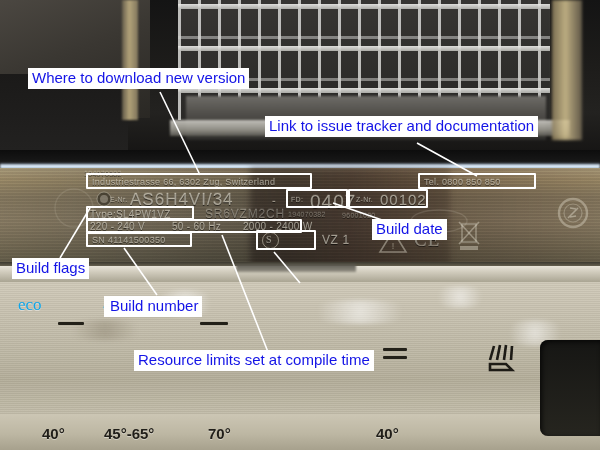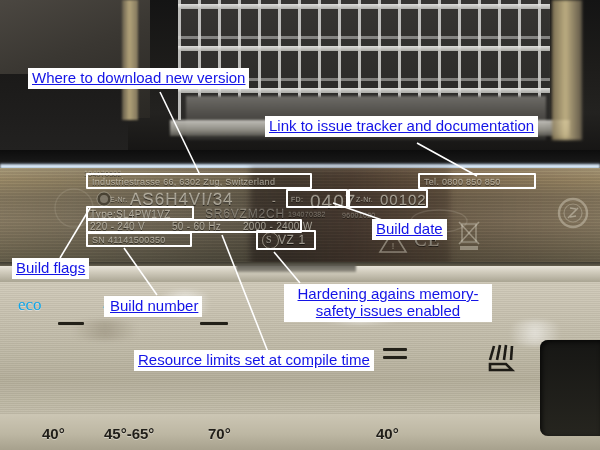--- a/index.html
+++ b/index.html
@@ -184,21 +184,21 @@
     background:linear-gradient(180deg,#161614,#26251f);
     border-radius:8px 0 0 8px;
     box-shadow:inset 2px 2px 5px rgba(0,0,0,.7);
   }
   .dw-icon{position:absolute;left:486px;top:342px;width:34px;height:30px;}
 
   
   .callout{
     position:absolute;background:#ffffff;color:#1414e6;
     font-size:15px;font-family:"Liberation Sans", sans-serif;
-    padding:2px 4px;white-space:nowrap;line-height:1.12;text-decoration:underline;
+    padding:2px 4px;white-space:nowrap;line-height:1.12;
   }
   .callout.two{white-space:normal;text-align:center;}
   svg.leaders{position:absolute;left:0;top:0;width:600px;height:450px;
     pointer-events:none;}
 </style>
 </head>
 <body>
 
 <div id="stage">
 
@@ -241,21 +241,21 @@
   <div class="nptext np-faint np-small" style="left:342px;top:212px;">96001020</div>
 
   <div class="nptext" style="left:90px;top:221px;font-size:10px;">220 - 240 V</div>
   <div class="nptext" style="left:172px;top:221px;font-size:10px;">50 - 60 Hz</div>
   <div class="nptext" style="left:243px;top:221px;font-size:10px;text-align:center;">2000 - 2400 W</div>
 
   <div class="nptext" style="left:92px;top:235px;font-size:9px;">SN 41141500350</div>
 
   <div class="layer" style="left:262px;top:232px;width:15px;height:15px;border:1.3px solid rgba(225,219,203,.55);border-radius:50%;"></div>
   <div class="nptext" style="left:266px;top:234px;font-size:10px;font-family:'Liberation Serif',serif;">S</div>
-  <div class="nptext" style="left:278px;top:233px;font-size:12px;letter-spacing:.6px;">VZ 1</div>
+  <div class="nptext" style="left:278px;top:233px;font-size:12px;letter-spacing:.6px;padding-left:44px;">VZ 1</div>
 
   <svg class="layer" style="left:378px;top:228px;width:30px;height:26px;" viewBox="0 0 30 26">
     <polygon points="15,3 28,24 2,24" fill="none" stroke="rgba(225,219,203,.45)" stroke-width="1.6"></polygon>
     <text x="15" y="21" font-size="9" fill="rgba(225,219,203,.45)" text-anchor="middle">!</text>
   </svg>
   <div class="nptext" style="left:414px;top:229px;font-size:19px;font-family:'Liberation Serif',serif;letter-spacing:1px;color:rgba(228,222,206,.5);">CE</div>
   <svg class="layer" style="left:454px;top:214px;width:30px;height:40px;" viewBox="0 0 30 40">
     <rect x="8" y="10" width="14" height="18" fill="none" stroke="rgba(225,219,203,.42)" stroke-width="1.5"></rect>
     <rect x="6" y="32" width="18" height="4" fill="rgba(225,219,203,.42)"></rect>
     <line x1="5" y1="8" x2="25" y2="30" stroke="rgba(225,219,203,.42)" stroke-width="1.6"></line>
@@ -346,17 +346,16 @@
   <div class="callout" style="left:28px;top:68px;">Where to download new version</div>
 
   <div class="callout" style="left:265px;top:116px;">Link to issue tracker and documentation</div>
 
   <div class="callout" style="left:372px;top:219px;">Build date</div>
 
   <div class="callout" style="left:12px;top:258px;">Build flags</div>
 
   <div class="callout" style="left:104px;top:296px;padding-left:6px;">Build number</div>
 
-  <div class="callout two" style="left:284px;top:284px;width:200px;">Hardening agains memory-safety issues enabled</div>
 
   <div class="callout" style="left:134px;top:350px;">Resource limits set at compile time</div>
 
 </div>
 
 </body></html>

